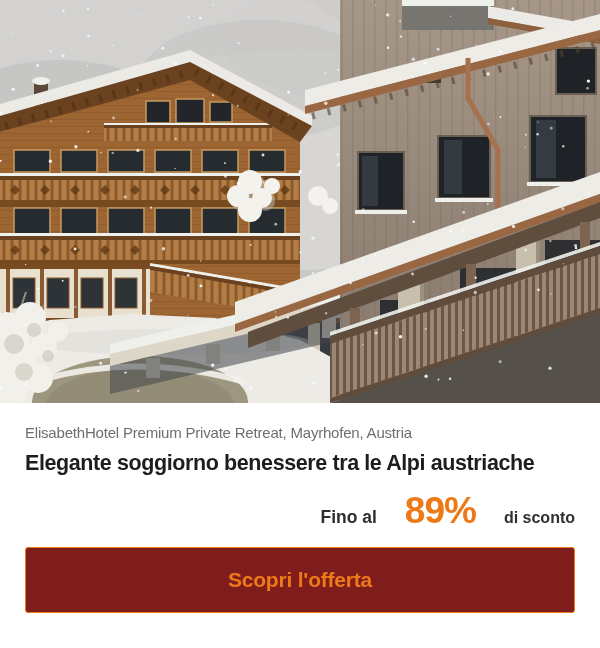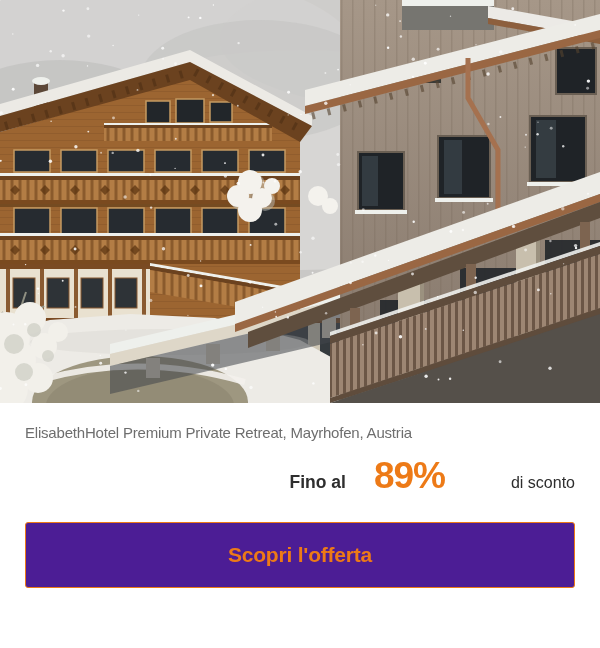--- a/index.html
+++ b/index.html
@@ -21,24 +21,24 @@
     margin: 9px 0 0 0;
     font-size: 21.5px; font-weight: 700; letter-spacing: -0.4px;
     color: #1d1d1d; line-height: 1.2;
   }
   .promo {
     margin-top: 15px;
     display: flex; justify-content: flex-end; align-items: baseline; gap: 28px;
   }
   .promo-prefix { font-size: 17.5px; font-weight: 700; color: #2e2e2e; }
   .promo-value  { font-size: 37px;   font-weight: 700; color: var(--accent); letter-spacing: -1px; line-height: 1; }
-  .promo-suffix { font-size: 16px;   font-weight: 400; color: #2e2e2e; margin-left: 38px; }
+  .promo-suffix { font-size: 16px;   font-weight: 700; color: #2e2e2e; }
   .cta-button {
-    display: block; width: 100%; height: 66px; margin-top: 28px;
-    background: #4c1d95; border: 1px solid var(--accent); border-radius: 3px;
+    display: block; width: 100%; height: 66px; margin-top: 18px;
+    background: #7f1d1d; border: 1px solid var(--accent); border-radius: 3px;
     color: var(--accent); font-family: inherit;
     font-size: 21px; font-weight: 700; letter-spacing: -0.2px;
     cursor: pointer;
   }
 </style>
 </head>
 <body>
 
 <div class="offer-card">
 
@@ -423,20 +423,21 @@
         <circle cx="138.7" cy="15.1" r="0.70" fill="#ffffff" opacity="0.75"></circle>
         <circle cx="276.2" cy="316.7" r="0.95" fill="#ffffff" opacity="0.82"></circle>
         <circle cx="413.7" cy="221.7" r="1.20" fill="#ffffff" opacity="0.89"></circle>
         <circle cx="551.2" cy="128.2" r="1.45" fill="#ffffff" opacity="0.51"></circle>
         <circle cx="88.7" cy="36.1" r="1.70" fill="#ffffff" opacity="0.58"></circle>
       </g>
   </svg>
 
   <div class="content">
     <p class="location">ElisabethHotel Premium Private Retreat, Mayrhofen, Austria</p>
+    <h2 class="headline">Elegante soggiorno benessere tra le Alpi austriache</h2>
 
     <div class="promo">
       <span class="promo-prefix">Fino al</span>
       <span class="promo-value">89%</span>
       <span class="promo-suffix">di sconto</span>
     </div>
 
     <button class="cta-button">Scopri l'offerta</button>
   </div>
 </div>

